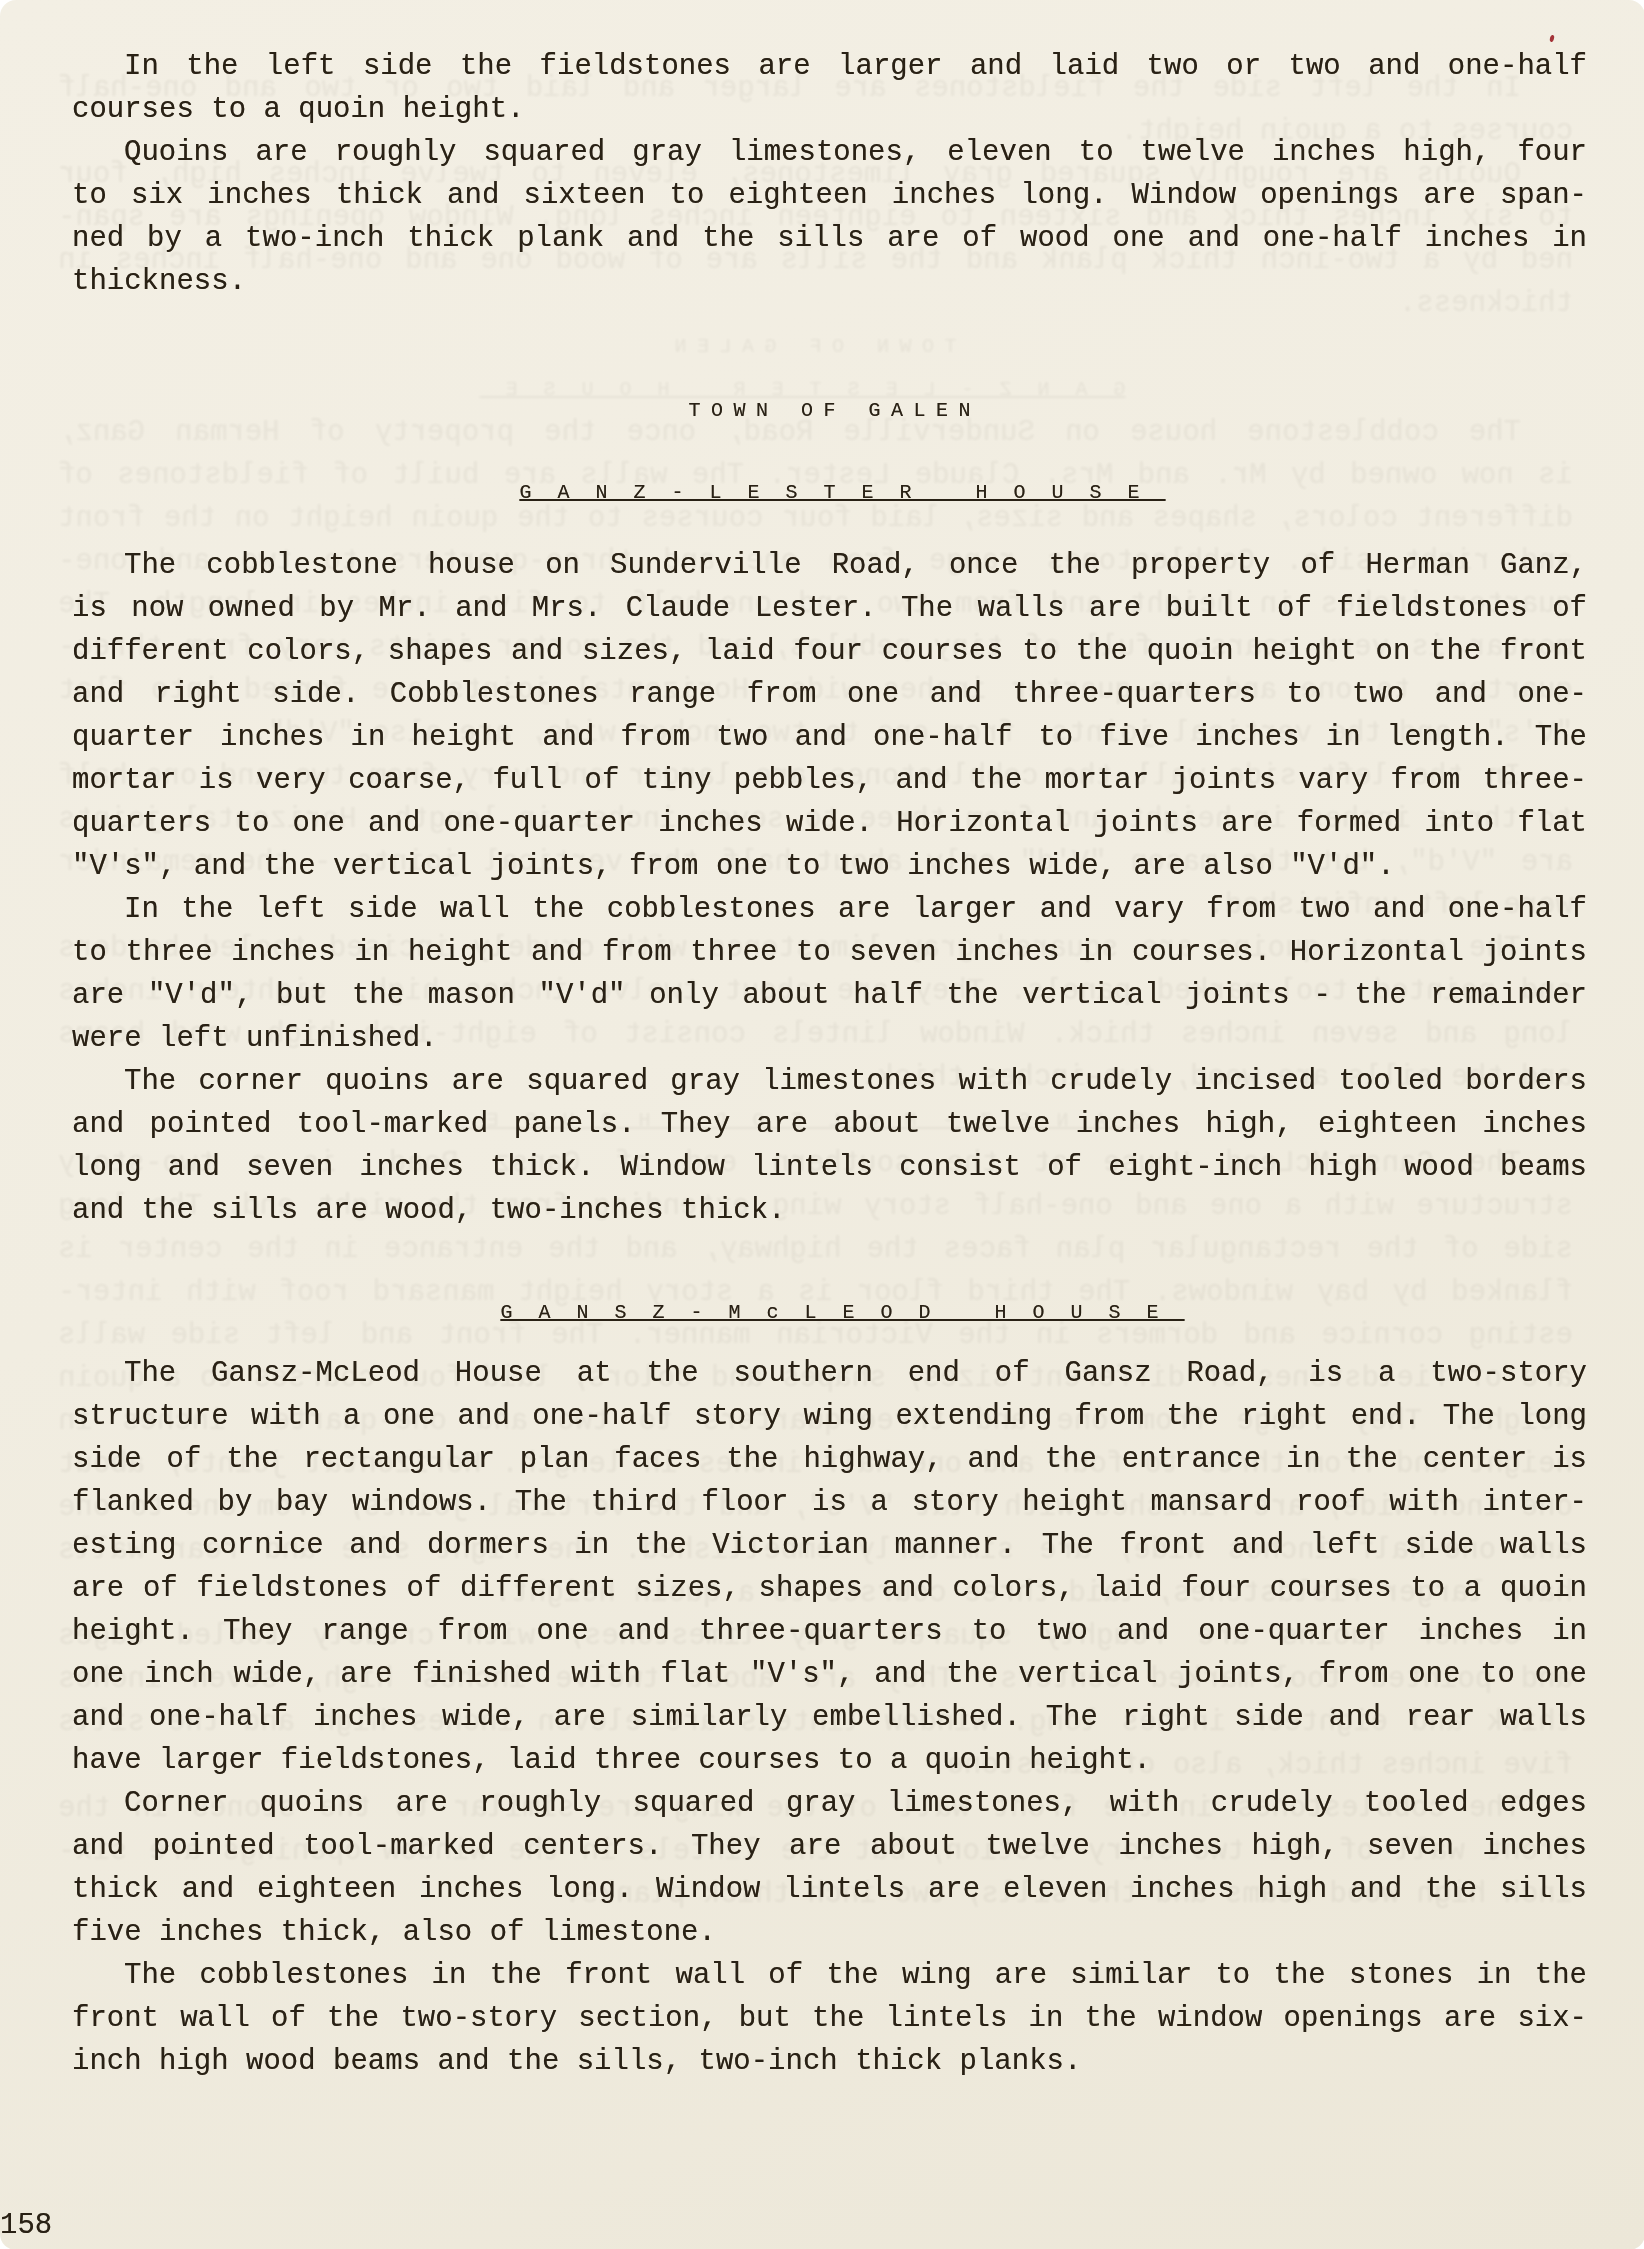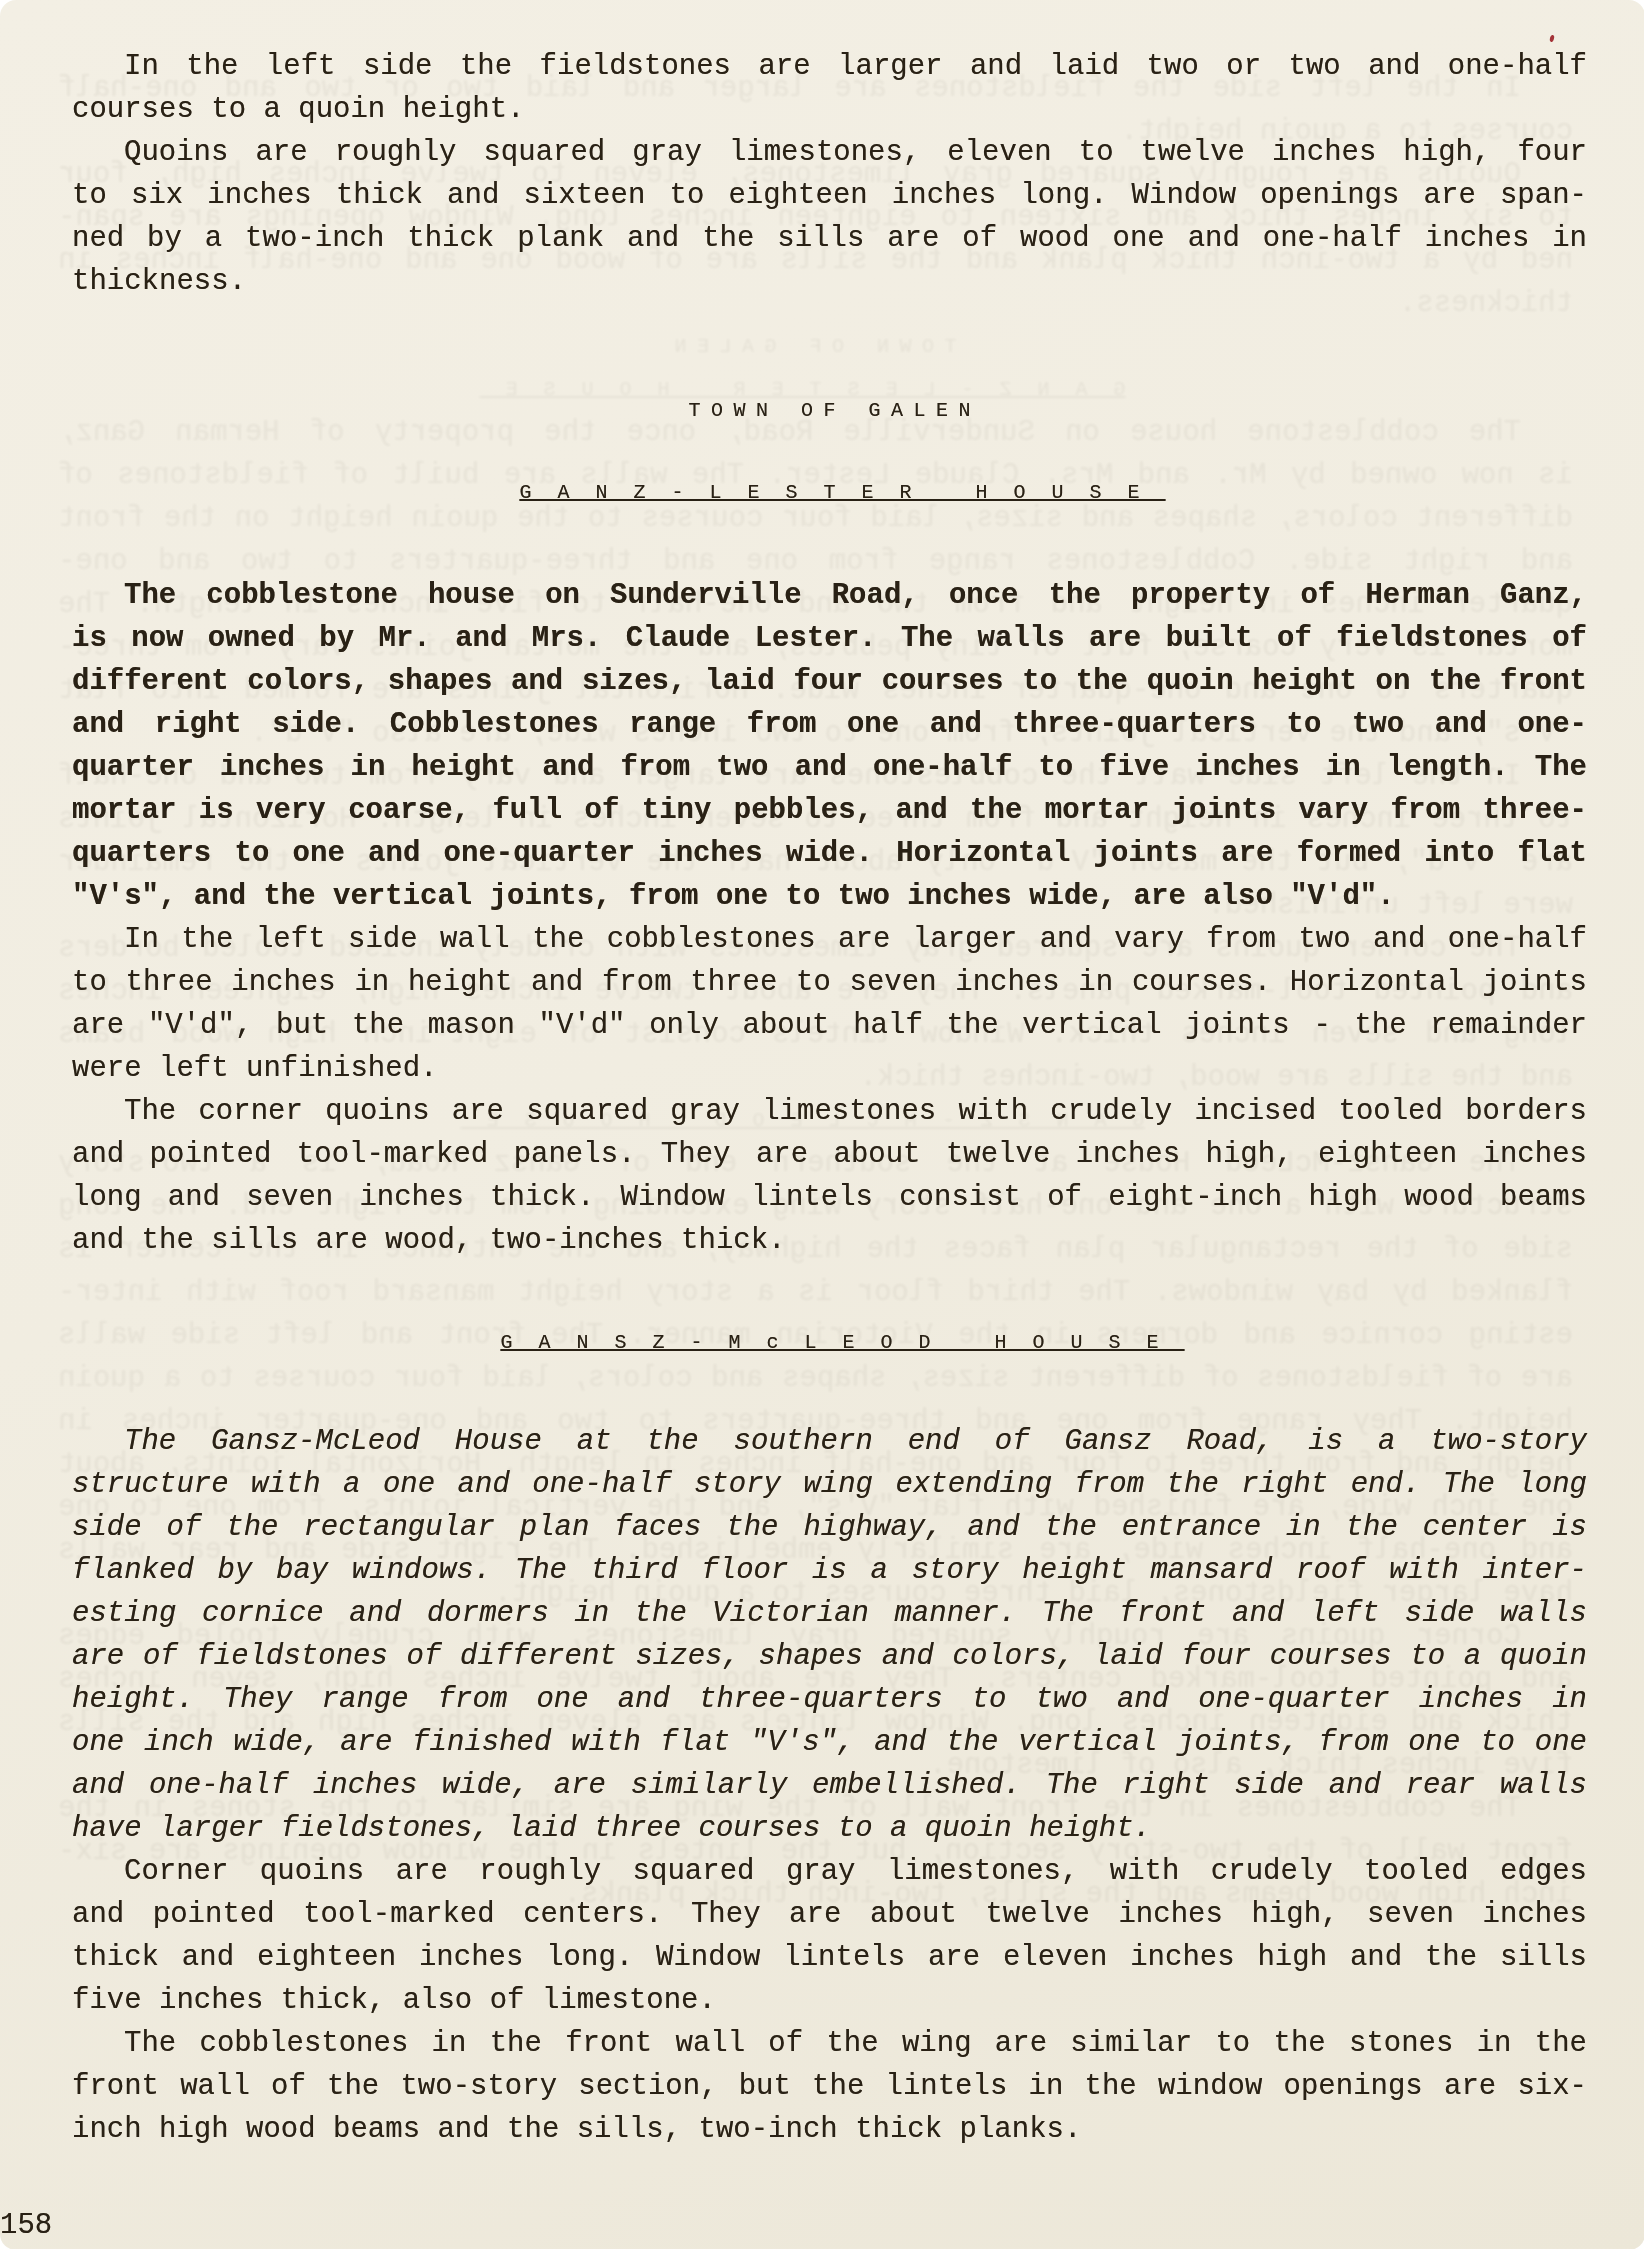--- a/index.html
+++ b/index.html
@@ -41,23 +41,23 @@
     text-align: center;
     white-space: nowrap;
     text-shadow: 0 0 0.5px rgba(41, 31, 15, 0.55);
   }
   .heading.section { letter-spacing: 10.5px; text-indent: 10.5px; }
   .heading.house   { letter-spacing: 26px; text-indent: 26px; text-decoration: underline; }
 
   
   [data-name="heading-town-of-galen"]      { margin-top: 86px; }
   [data-name="heading-ganz-lester-house"]  { margin-top: 39px; }
-  [data-name="para-ganz-lester-1"]         { margin-top: 60px; font-weight: bold; }
+  [data-name="para-ganz-lester-1"]         { margin-top: 30px; }
   [data-name="heading-gansz-mcleod-house"] { margin-top: 59px; }
-  [data-name="para-gansz-mcleod-1"]        { margin-top: 56px; font-style: italic; }
+  [data-name="para-gansz-mcleod-1"]        { margin-top: 18px; }
 
   .pagenum {
     position: absolute;
     z-index: 2;
     left: 0;
     right: 14.3px;
     top: 2204px;
     font-size: 29px;
     line-height: 43px;
     text-shadow: 0 0 0.5px rgba(41, 31, 15, 0.55);

